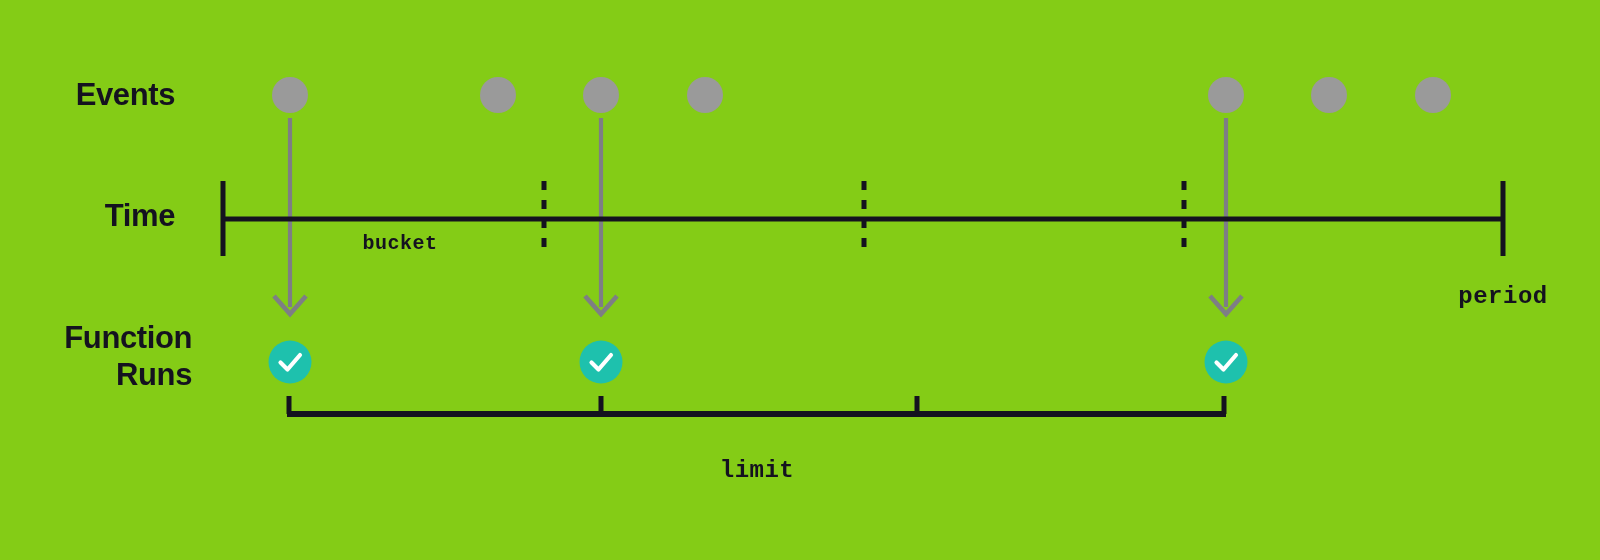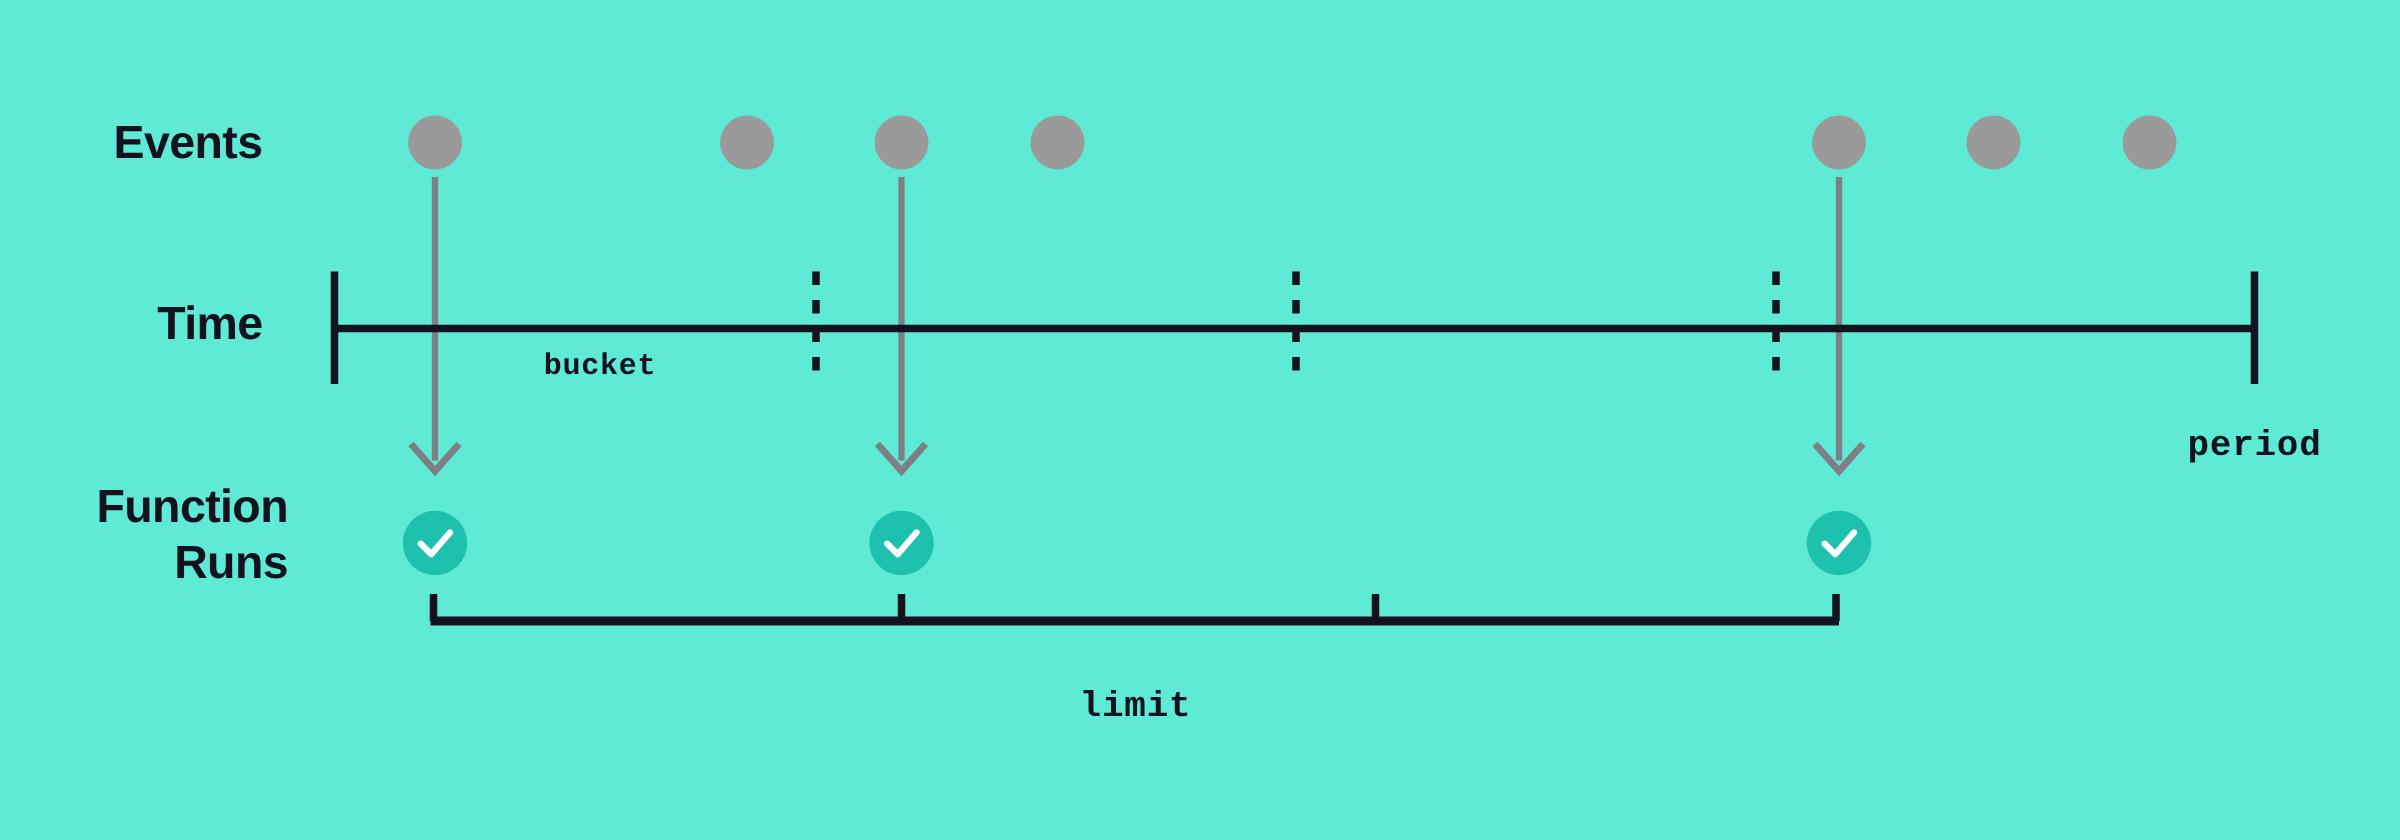--- a/index.html
+++ b/index.html
@@ -11,21 +11,21 @@
     width: 1600px;
     height: 560px;
     background: #f8f8fd;
     font-family: "Liberation Sans", sans-serif;
     overflow: hidden;
   }
   #diagram-root {
     position: relative;
     width: 1600px;
     height: 560px;
-    background: #5eead4;
+    background: #84cc16;
   }
   svg.canvas {
     position: absolute;
     top: 0;
     left: 0;
     width: 1600px;
     height: 560px;
     display: block;
   }
   .row-label {

